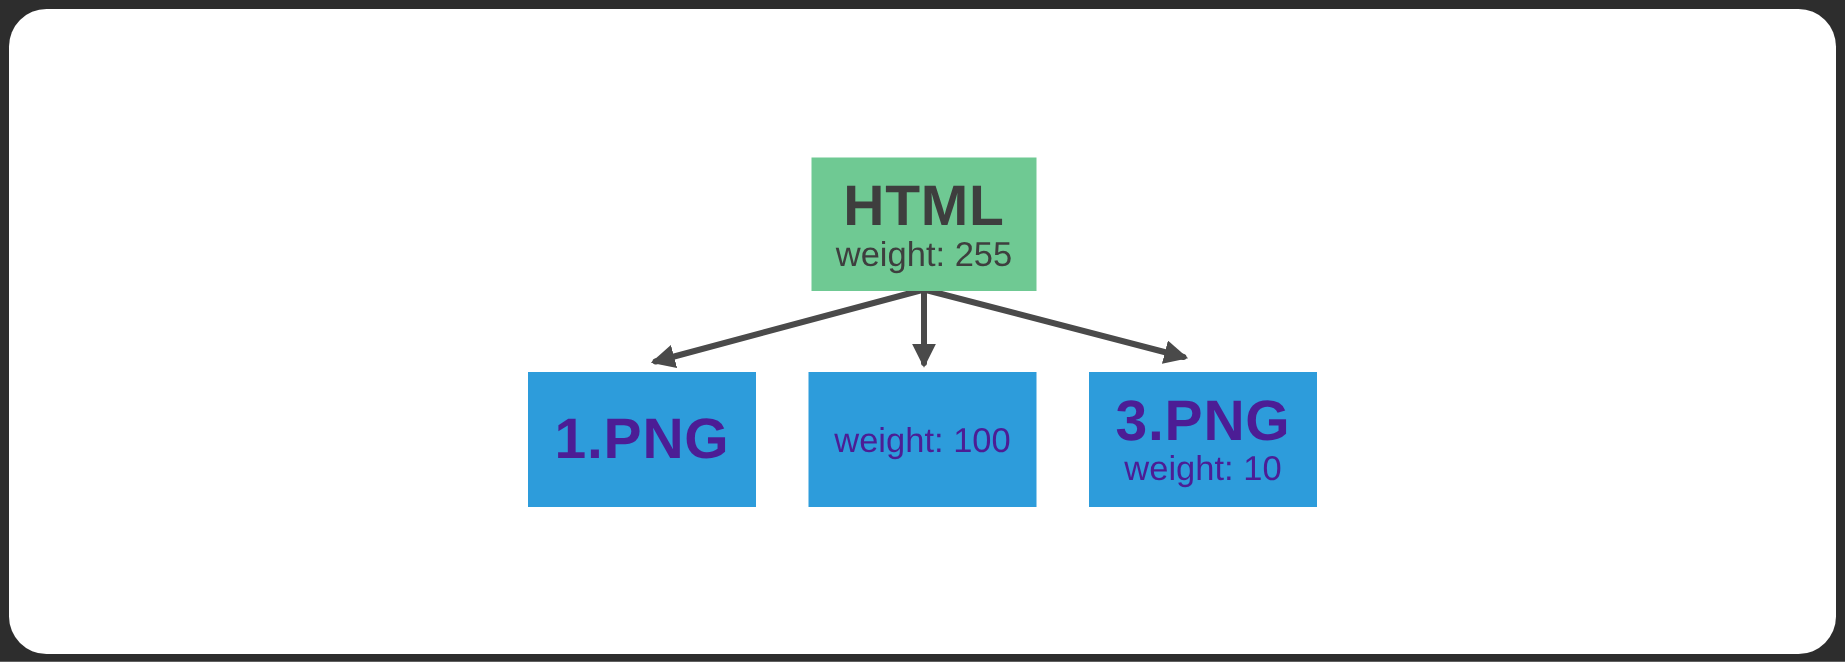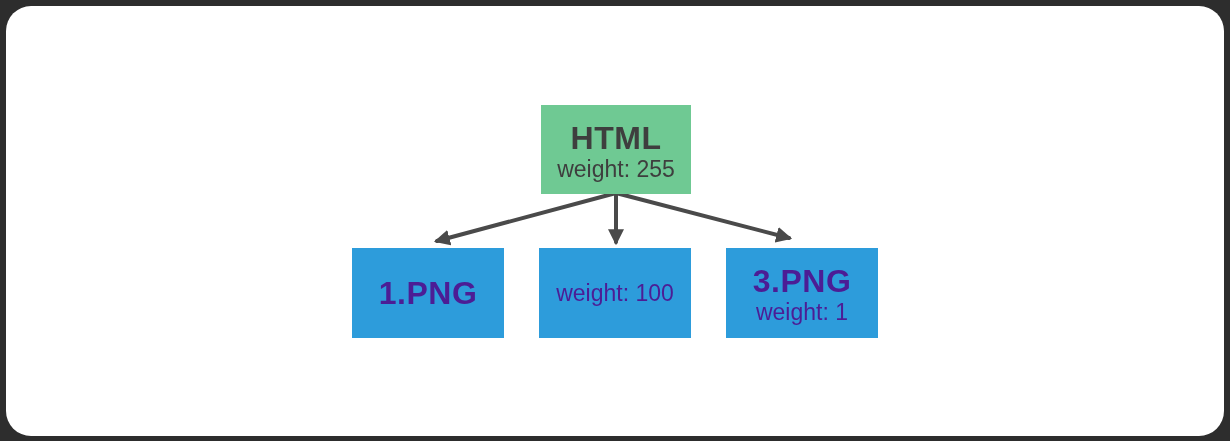--- a/index.html
+++ b/index.html
@@ -23,21 +23,21 @@
   }
   .node {
     position: absolute;
     display: flex;
     flex-direction: column;
     align-items: center;
     justify-content: center;
     text-align: center;
   }
   .node-title {
-    font-size: 32px;
+    font-size: 38px;
     font-weight: 700;
     letter-spacing: 0.5px;
     line-height: 38px;
   }
   .node-weight {
     font-size: 23px;
     font-weight: 400;
     line-height: 24px;
   }
   .node.root {
@@ -85,16 +85,16 @@
   <div class="node child child-0">
     <div class="node-title">1.PNG</div>
   </div>
 
   <div class="node child child-1">
     <div class="node-weight">weight: 100</div>
   </div>
 
   <div class="node child child-2">
     <div class="node-title">3.PNG</div>
-    <div class="node-weight">weight: 1</div>
+    <div class="node-weight">weight: 10</div>
   </div>
 
 </div>
 
 </body></html>

